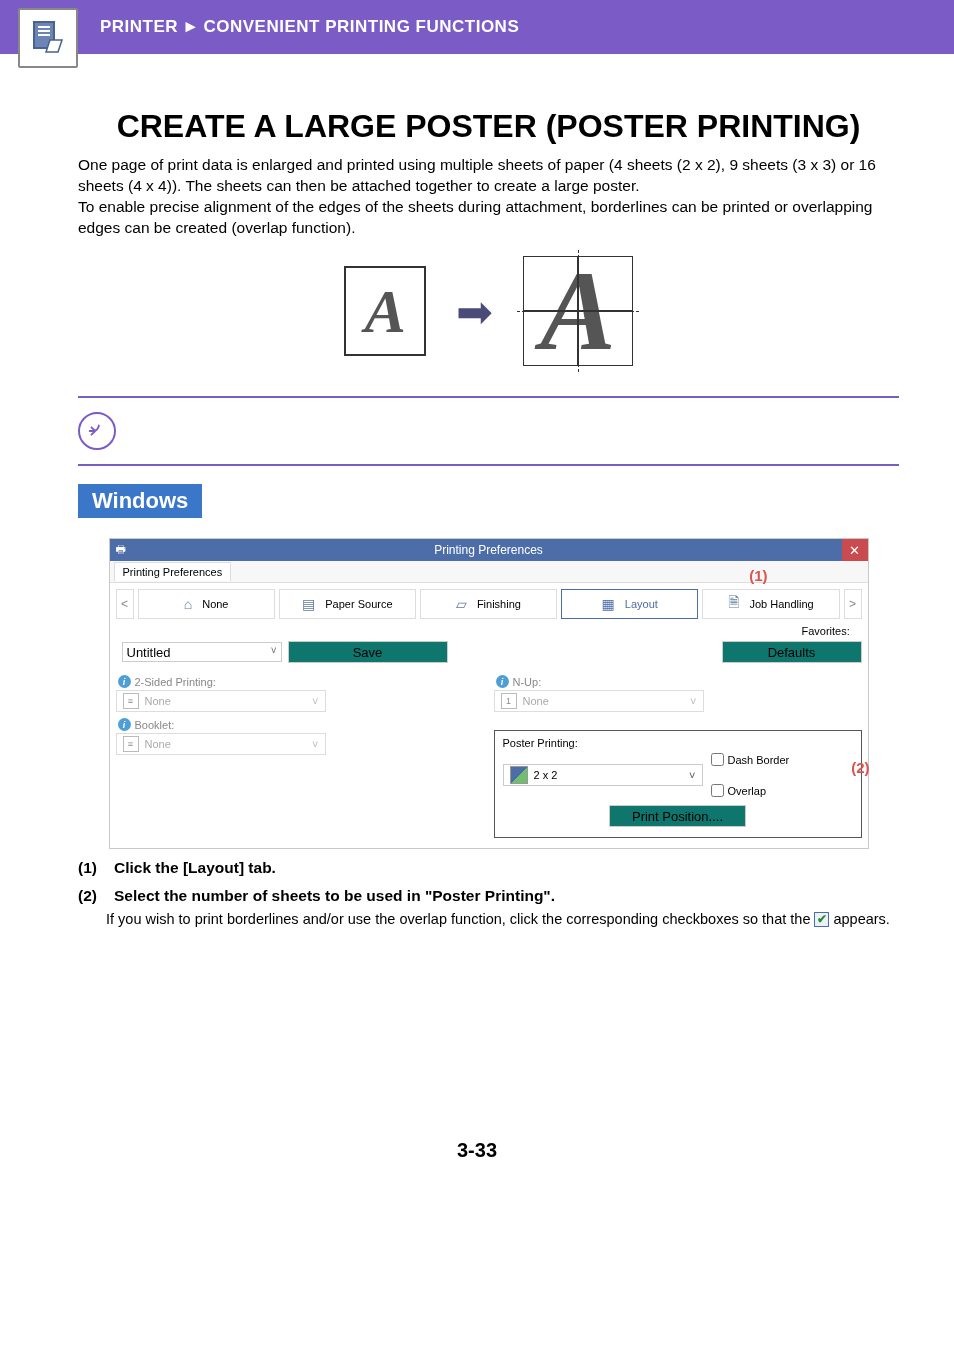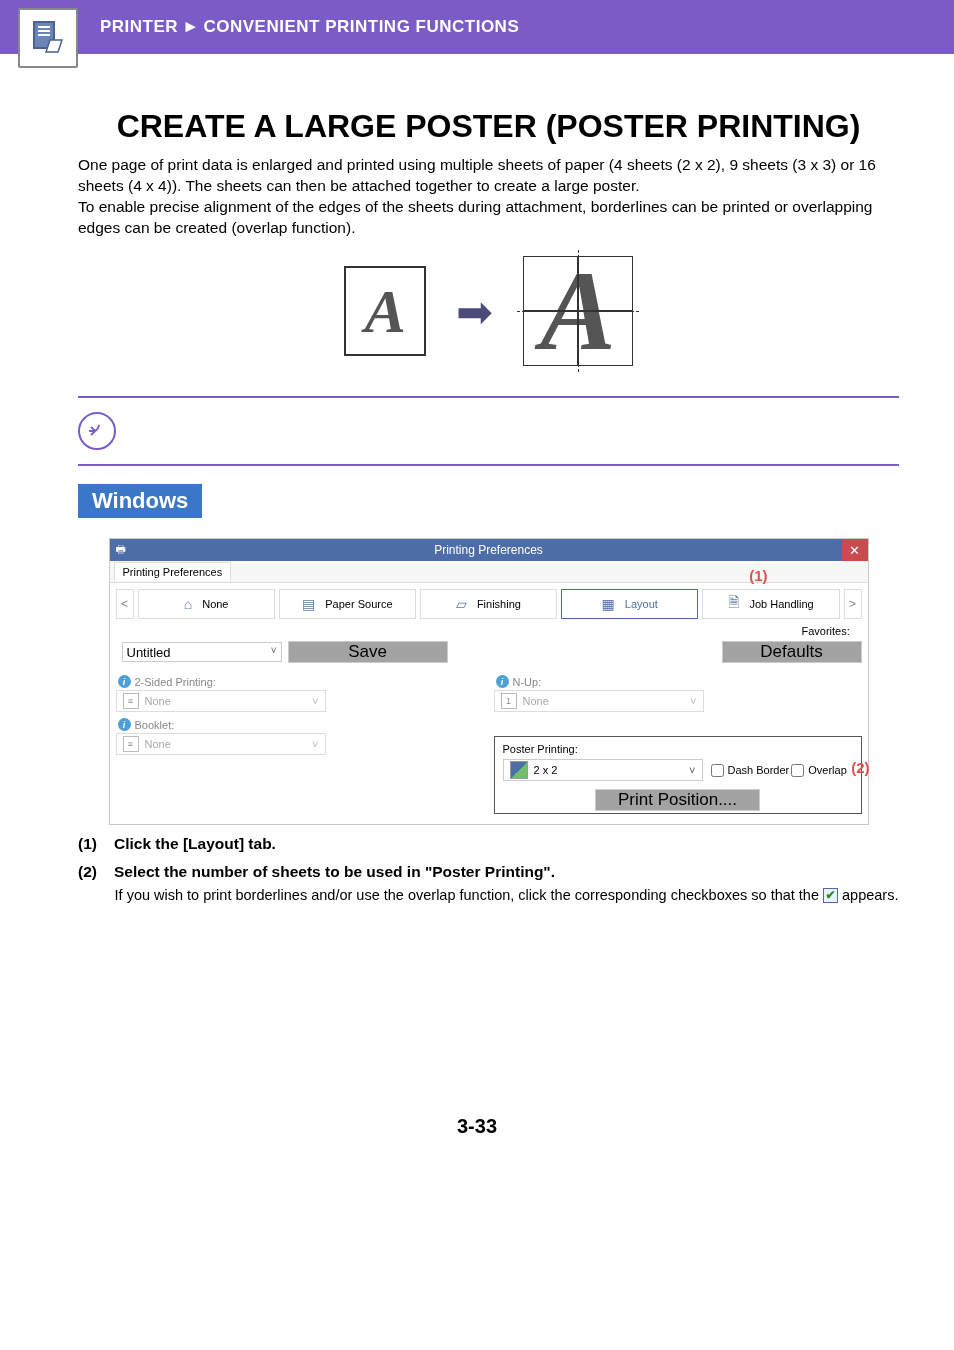--- a/index.html
+++ b/index.html
@@ -166,34 +166,34 @@
   .fav-row .lbl { width:60px; }
   .fav-row select, .combo {
     border:1px solid #ccc; height:20px; font-size:13px; background:#fff;
     padding:0 18px 0 4px; appearance:none; position:relative;
   }
   .combo-wrap { position:relative; display:inline-block; }
   .combo-wrap::after {
     content:"˅"; position:absolute; right:5px; top:3px; font-size:10px; color:#666; pointer-events:none;
   }
   .btn {
-    border:1px solid #ccc; background:#a3a3a3; height:22px; padding:0 22px;
-    font-size:17px;
+    border:1px solid #ccc; background:#0f766e; height:22px; padding:0 22px;
+    font-size:13px;
   }
   .dlg-cols { display:flex; gap:10px; margin-top:6px; position:relative; }
   .col { flex:1; }
   .field-label { color:#888; font-size:11px; margin:6px 0 2px 2px; display:flex; align-items:center; gap:4px;}
   .info-i { width:13px;height:13px;border-radius:50%;background:#4d9fd6;color:#fff;display:inline-flex;align-items:center;justify-content:center;font-size:9px;font-weight:bold;font-style:italic;}
   .disabled-combo {
     border:1px solid #ddd; height:22px; display:flex; align-items:center; gap:6px;
     padding:0 6px; color:#aaa; width:210px; background:#fff; position:relative;
   }
   .disabled-combo::after { content:"˅"; position:absolute; right:6px; color:#bbb;}
   .mini-icon { width:16px;height:16px;border:1px solid #bbb;display:inline-flex;align-items:center;justify-content:center;font-size:9px;color:#888;}
-  .poster-box { border:1px solid #555; padding:6px 8px 2px 8px; margin-top:24px; }
+  .poster-box { border:1px solid #555; padding:6px 8px 10px 8px; margin-top:18px; }
   .poster-box .row1 { display:flex; align-items:center; gap:8px; }
   .poster-combo {
     border:1px solid #ccc; height:22px; display:flex; align-items:center; gap:6px;
     padding:0 6px; width:200px; position:relative;
   }
   .poster-combo::after { content:"˅"; position:absolute; right:6px; color:#555;}
   .poster-icon {
     width:18px;height:18px;
     background: linear-gradient(135deg,#4d6da9 50%, #6fbf6f 50%);
     border:1px solid #999;
@@ -207,21 +207,21 @@
   }
   .callout-2 {
     position:absolute; right: -8px; top: 90px;
     color:#d9534f; font-weight:bold; font-size:15px;
   }
 
   .steps { margin-top:8px; font-size:15.5px; line-height:1.4; }
   .step { display:flex; gap:8px; margin-bottom:6px; }
   .step .num { font-weight:bold; width:28px; }
   .step .txt b { font-weight:bold; }
-  .substep { margin-left:36px; font-size:14.5px; margin-top:2px; display:flex; align-items:center; flex-wrap:wrap; gap:4px;justify-content:center;}
+  .substep { margin-left:28px; font-size:14.5px; margin-top:2px; display:flex; align-items:center; flex-wrap:wrap; gap:4px;}
   .chk-glyph { display:inline-flex; border:1px solid #4d6da9; width:15px;height:15px; align-items:center;justify-content:center;color:#2a8a2a;font-weight:bold;font-size:12px;background:#eaf1fb;}
 
   .pagenum {
     text-align:center; font-size:20px; font-weight:bold; margin-top:210px; padding-bottom:30px;
   }
 </style>
 </head>
 <body>
 
 <div class="topbar">
@@ -365,21 +365,21 @@
             <span>None</span>
           </div>
 
           <div class="poster-box">
             <div style="font-size:11px;margin-bottom:4px;">Poster Printing:</div>
             <div class="row1">
               <div class="poster-combo">
                 <span class="poster-icon"></span>
                 <span>2 x 2</span>
               </div>
-              <div style="display:flex;flex-direction:row;gap:2px;">
+              <div style="display:flex;flex-direction:column;gap:18px;">
                 <label class="chk-row">
                     <input type="checkbox" style="">
                     <span>Dash Border</span>
                   </label>
                 <label class="chk-row">
                     <input type="checkbox" style="">
                     <span>Overlap</span>
                   </label>
               </div>
             </div>

